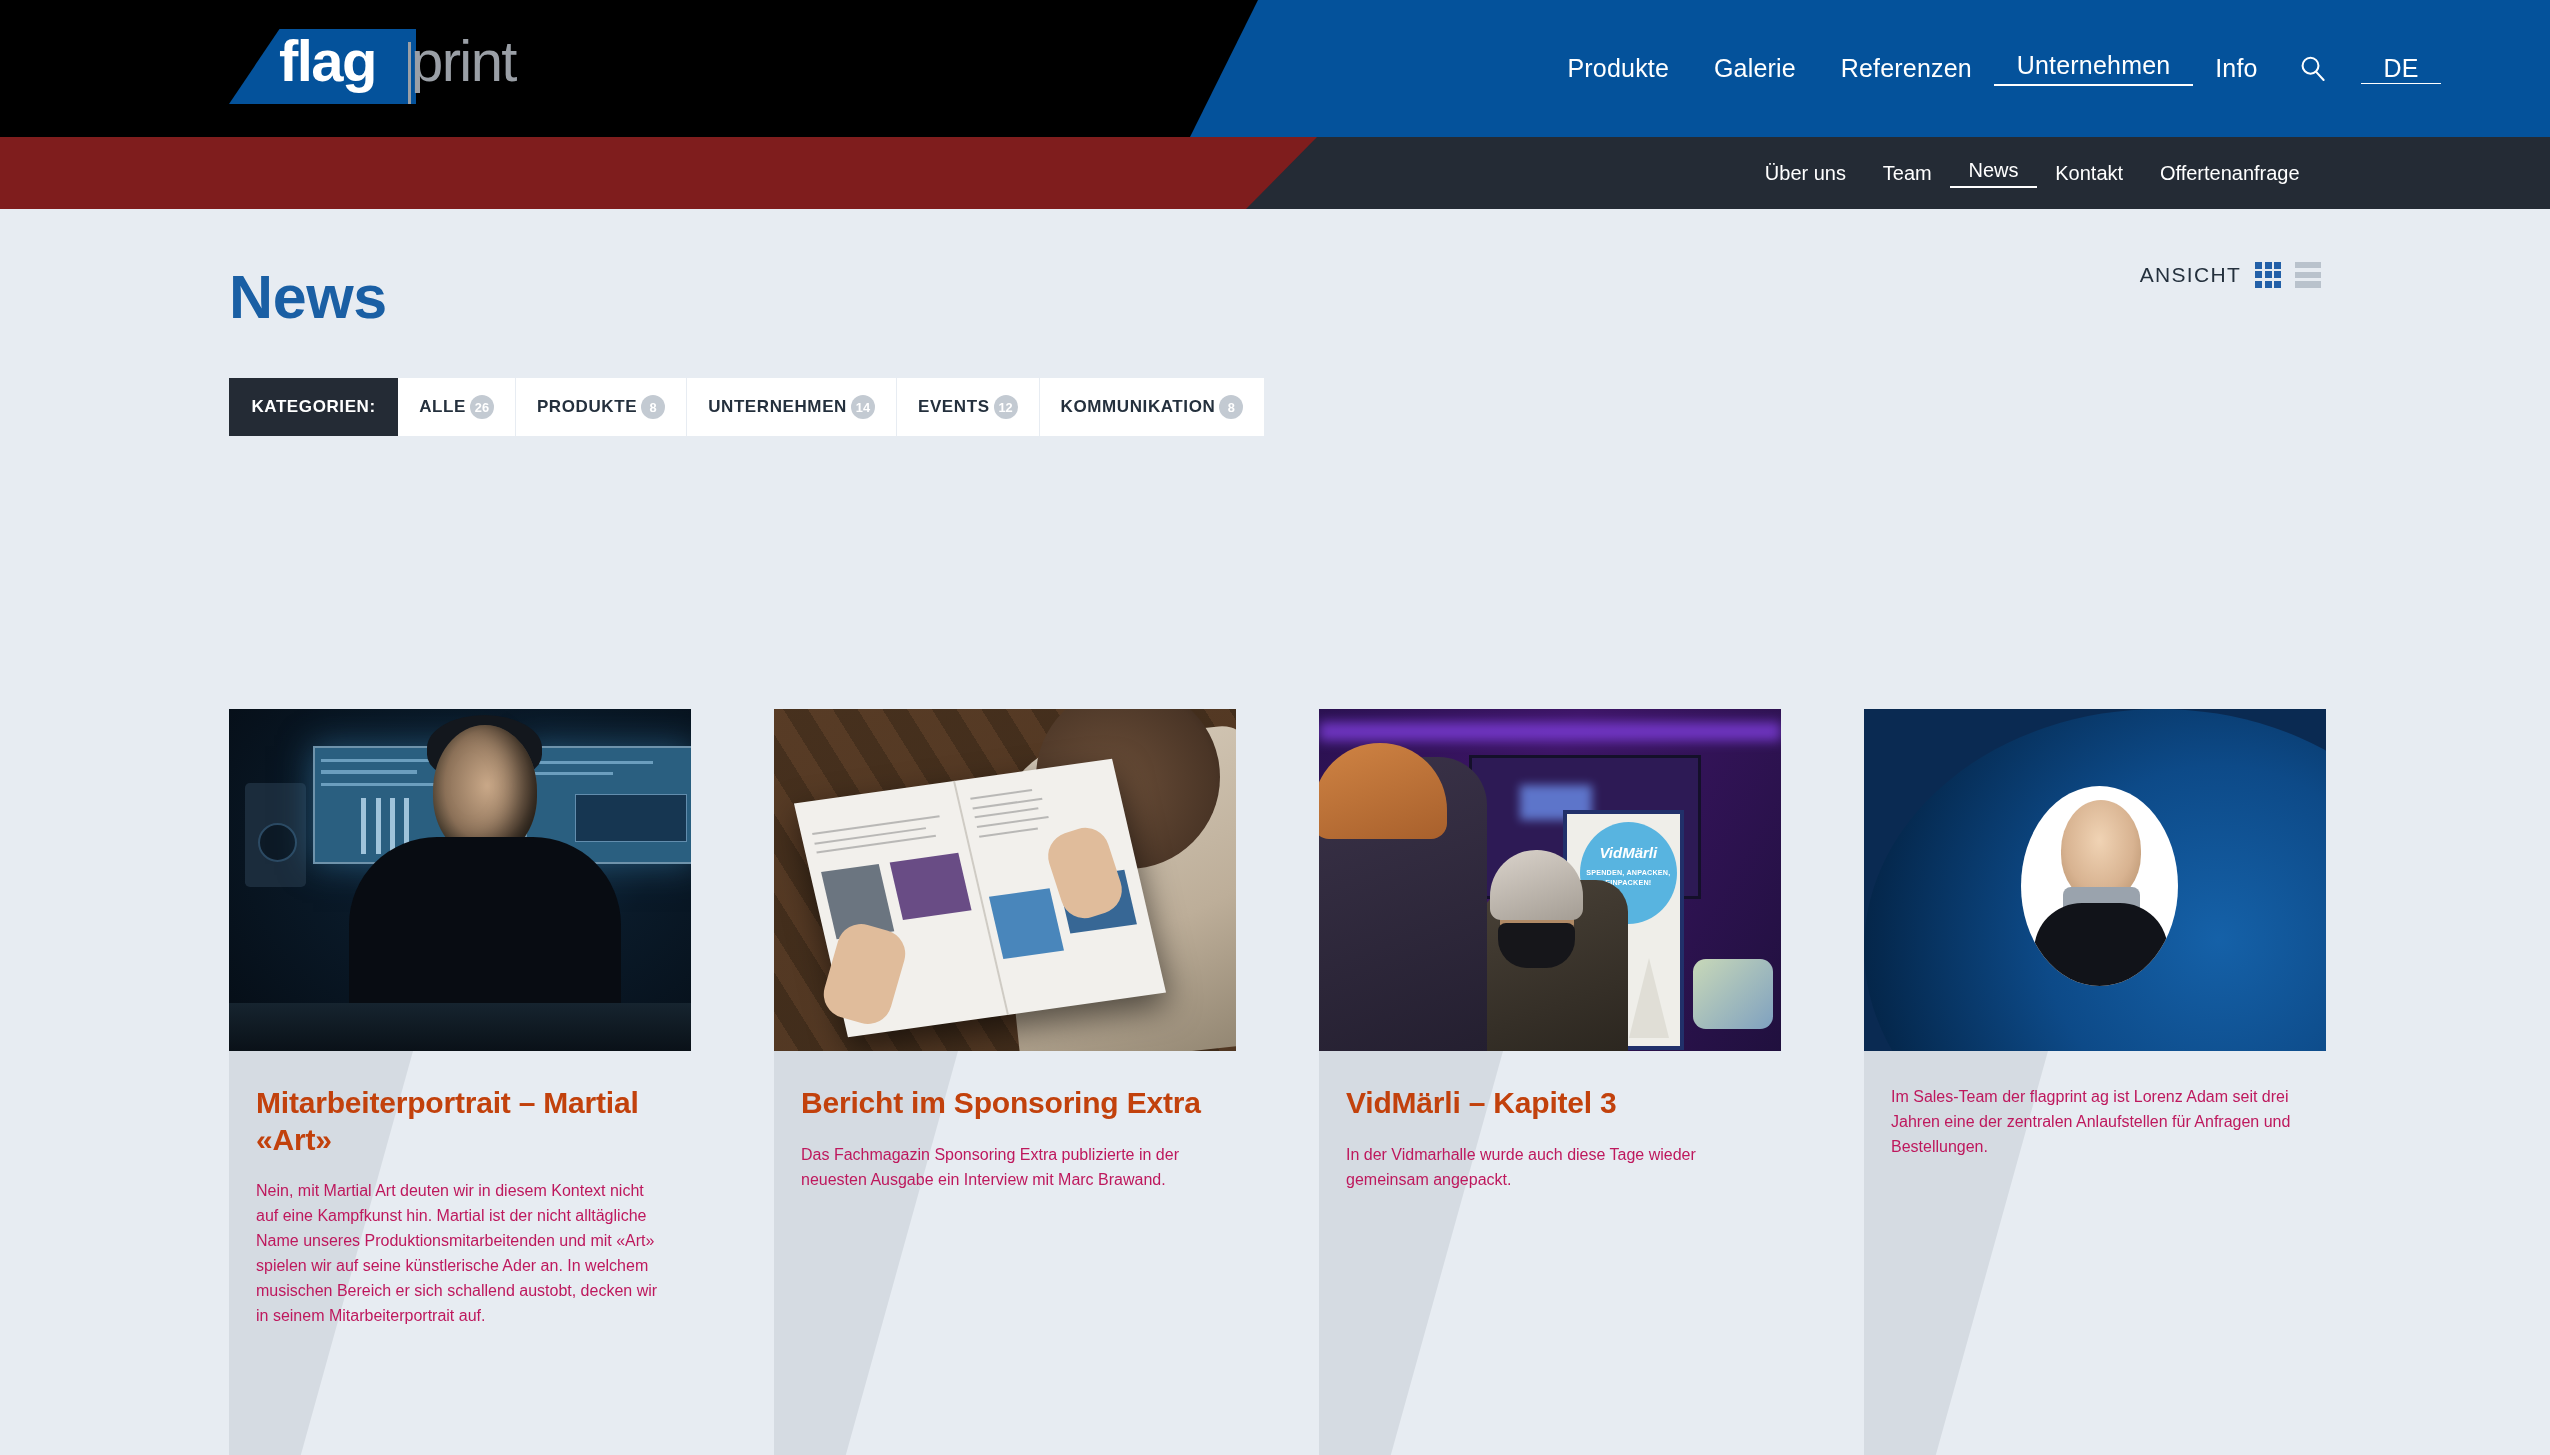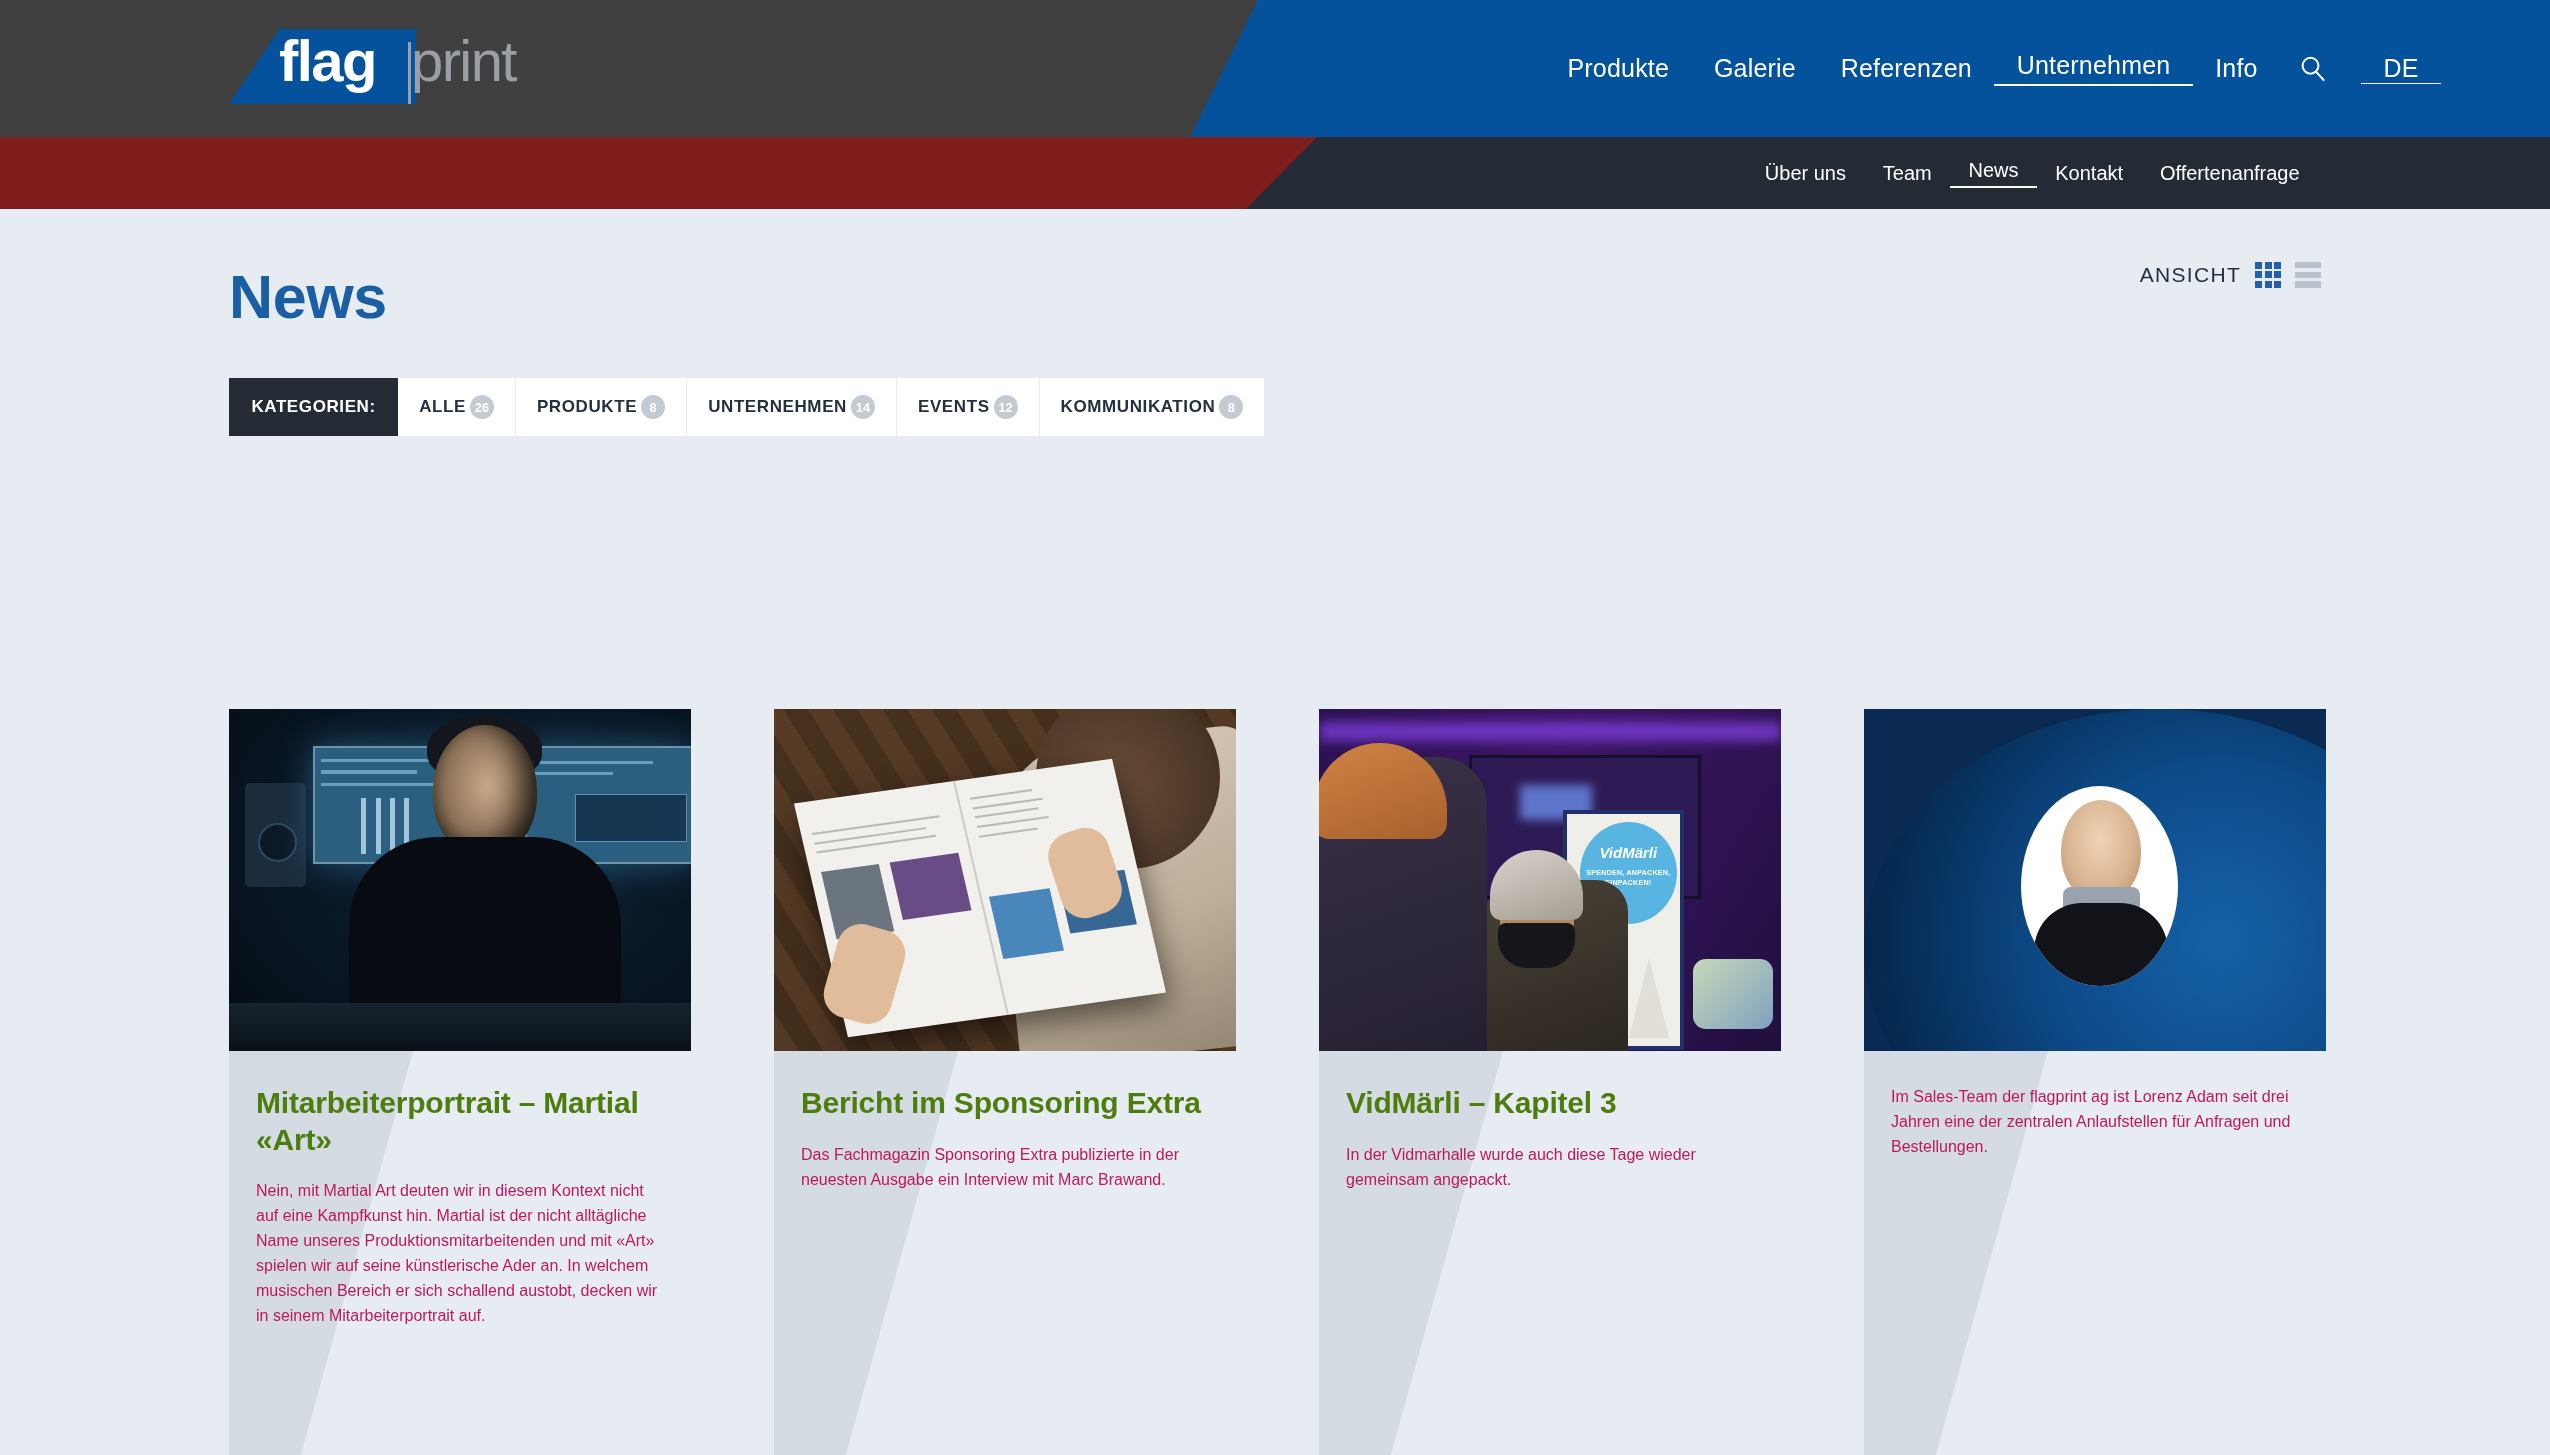--- a/index.html
+++ b/index.html
@@ -15,21 +15,21 @@
     background: #e7ecf2;
     color: #24303d;
     -webkit-font-smoothing: antialiased;
   }
 
   
   .header {
     position: relative;
     width: 2550px;
     height: 137px;
-    background: #404040;
+    background: #000000;
     overflow: hidden;
   }
   .header-blue {
     position: absolute;
     top: 0; left: 0;
     width: 2550px; height: 137px;
     background: #04529b;
     clip-path: polygon(1258px 0, 2550px 0, 2550px 137px, 1190px 137px);
   }
   .logo {
@@ -266,21 +266,21 @@
     cursor: pointer;
   }
   .card-content {
     position: relative;
     padding: 34px 27px 35px 27px;
     min-height: 128px;
   }
   .card-title {
     font-size: 30px;
     font-weight: 700;
-    color: #4d7c0f;
+    color: #c2410c;
     line-height: 1.22;
     margin-bottom: 21px;
     letter-spacing: -0.2px;
     cursor: pointer;
   }
   .card-text {
     font-size: 16px;
     line-height: 1.56;
     color: #be185d;
     font-weight: 400;

